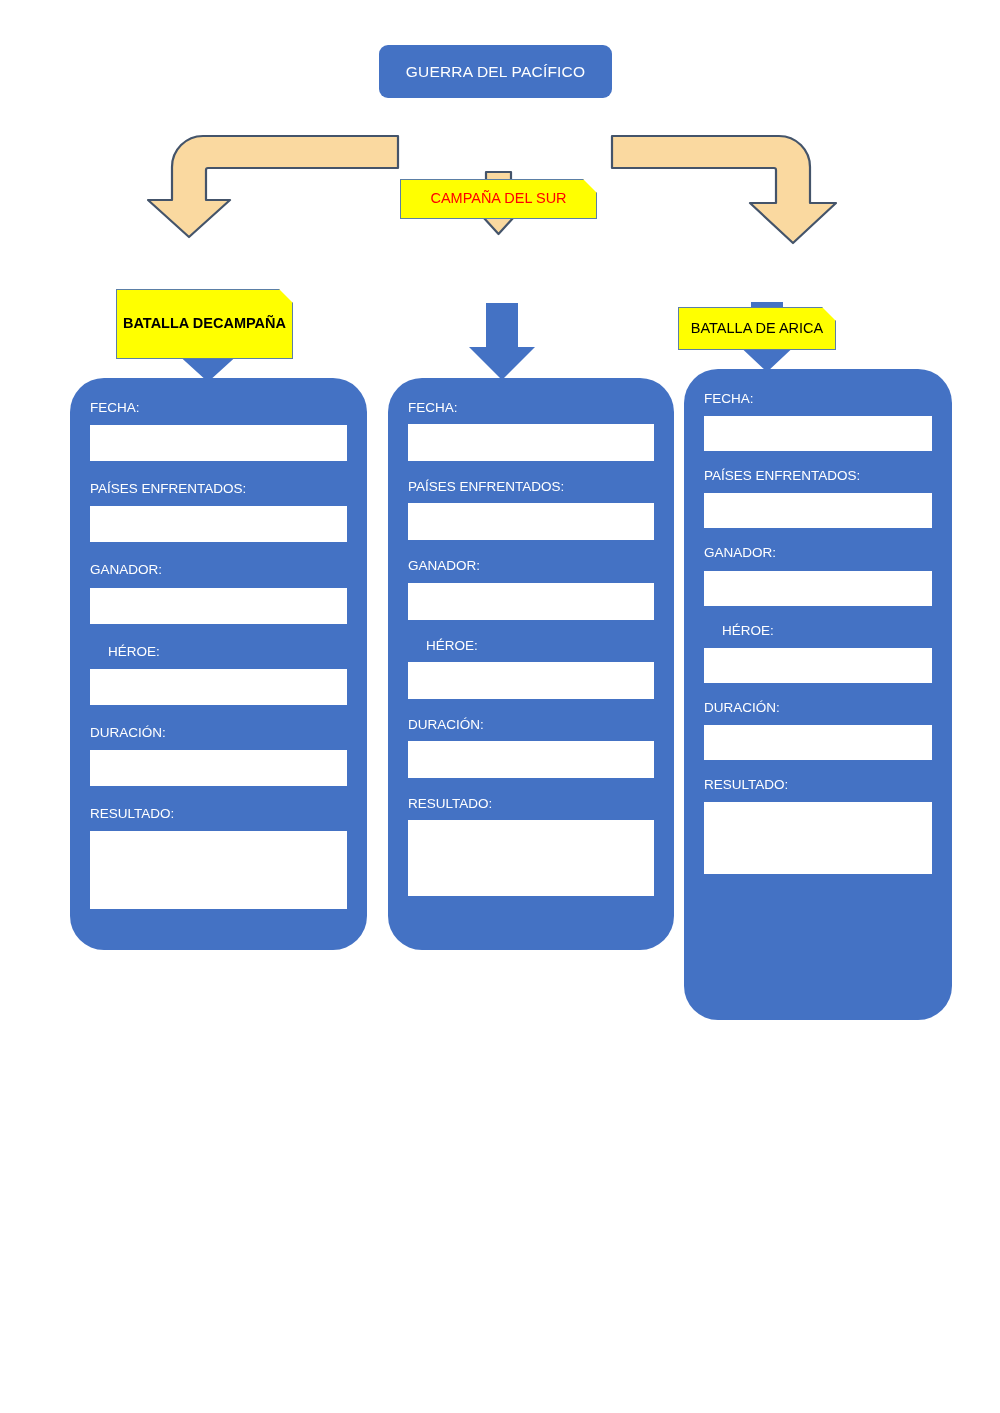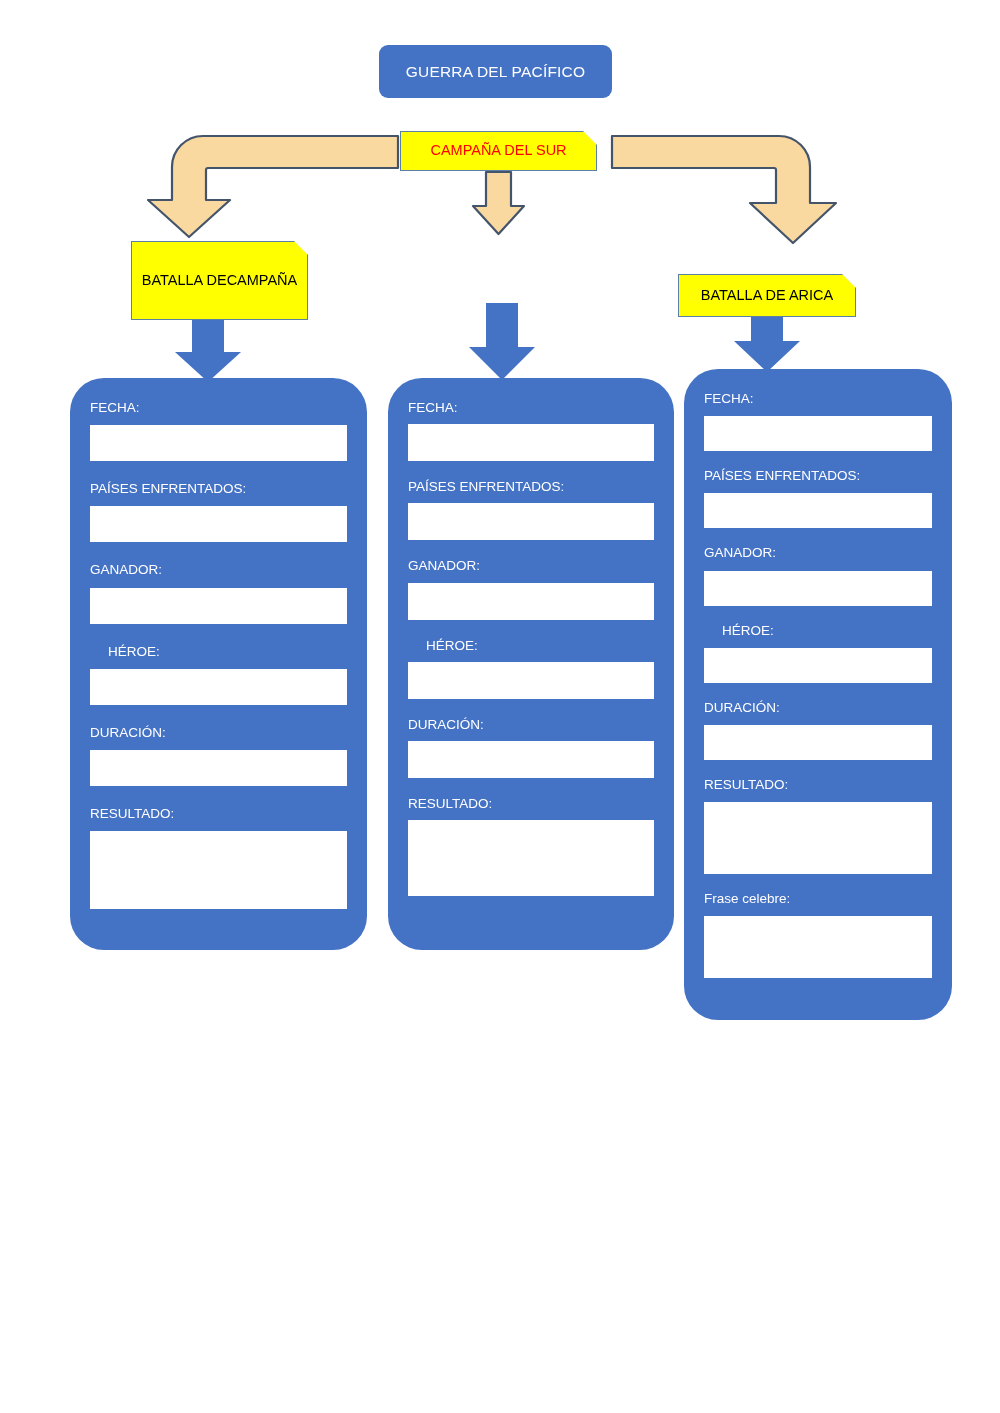--- a/index.html
+++ b/index.html
@@ -42,47 +42,49 @@
     background: #FFFF00;
     border: 1.5px solid #5B7FA6;
     display: flex;
     align-items: center;
     justify-content: center;
     text-align: center;
     color: #000000;
     line-height: 1.35;
     box-sizing: border-box;
     clip-path: polygon(0 0, calc(100% - 14px) 0, 100% 14px, 100% 100%, 0 100%);
+    margin-top: 48px;
   }
   .snip-campana {
     left: 400px;
     top: 131px;
     width: 197px;
     height: 40px;
     color: #FF0000;
     font-size: 14.5px;
   }
   .snip-tarapaca {
-    left: 131px;
+    left: 116px;
     top: 241px;
     width: 177px;
-    height: 79px;
+    height: 70px;
     font-size: 14.5px;
+    font-weight: bold;
   }
   .snip-alianza {
     left: 413px;
     top: 241px;
     width: 177px;
     height: 62px;
     font-size: 14.5px;
   }
   .snip-arica {
     left: 678px;
-    top: 274px;
-    width: 178px;
+    top: 259px;
+    width: 158px;
     height: 43px;
     font-size: 14.5px;
   }
 
   
   #arrow-layer {
     position: absolute;
     left: 0;
     top: 0;
     width: 1000px;
@@ -312,19 +314,15 @@
         <div class="field-input"></div>
       </div>
       <div class="field">
         <div class="field-label">DURACIÓN:</div>
         <div class="field-input"></div>
       </div>
       <div class="field field-tall">
         <div class="field-label">RESULTADO:</div>
         <div class="field-input"></div>
       </div>
-      <div class="field field-quote">
-        <div class="field-label">Frase celebre:</div>
-        <div class="field-input"></div>
-      </div>
     </div>
 
 </div>
 
 </body></html>

